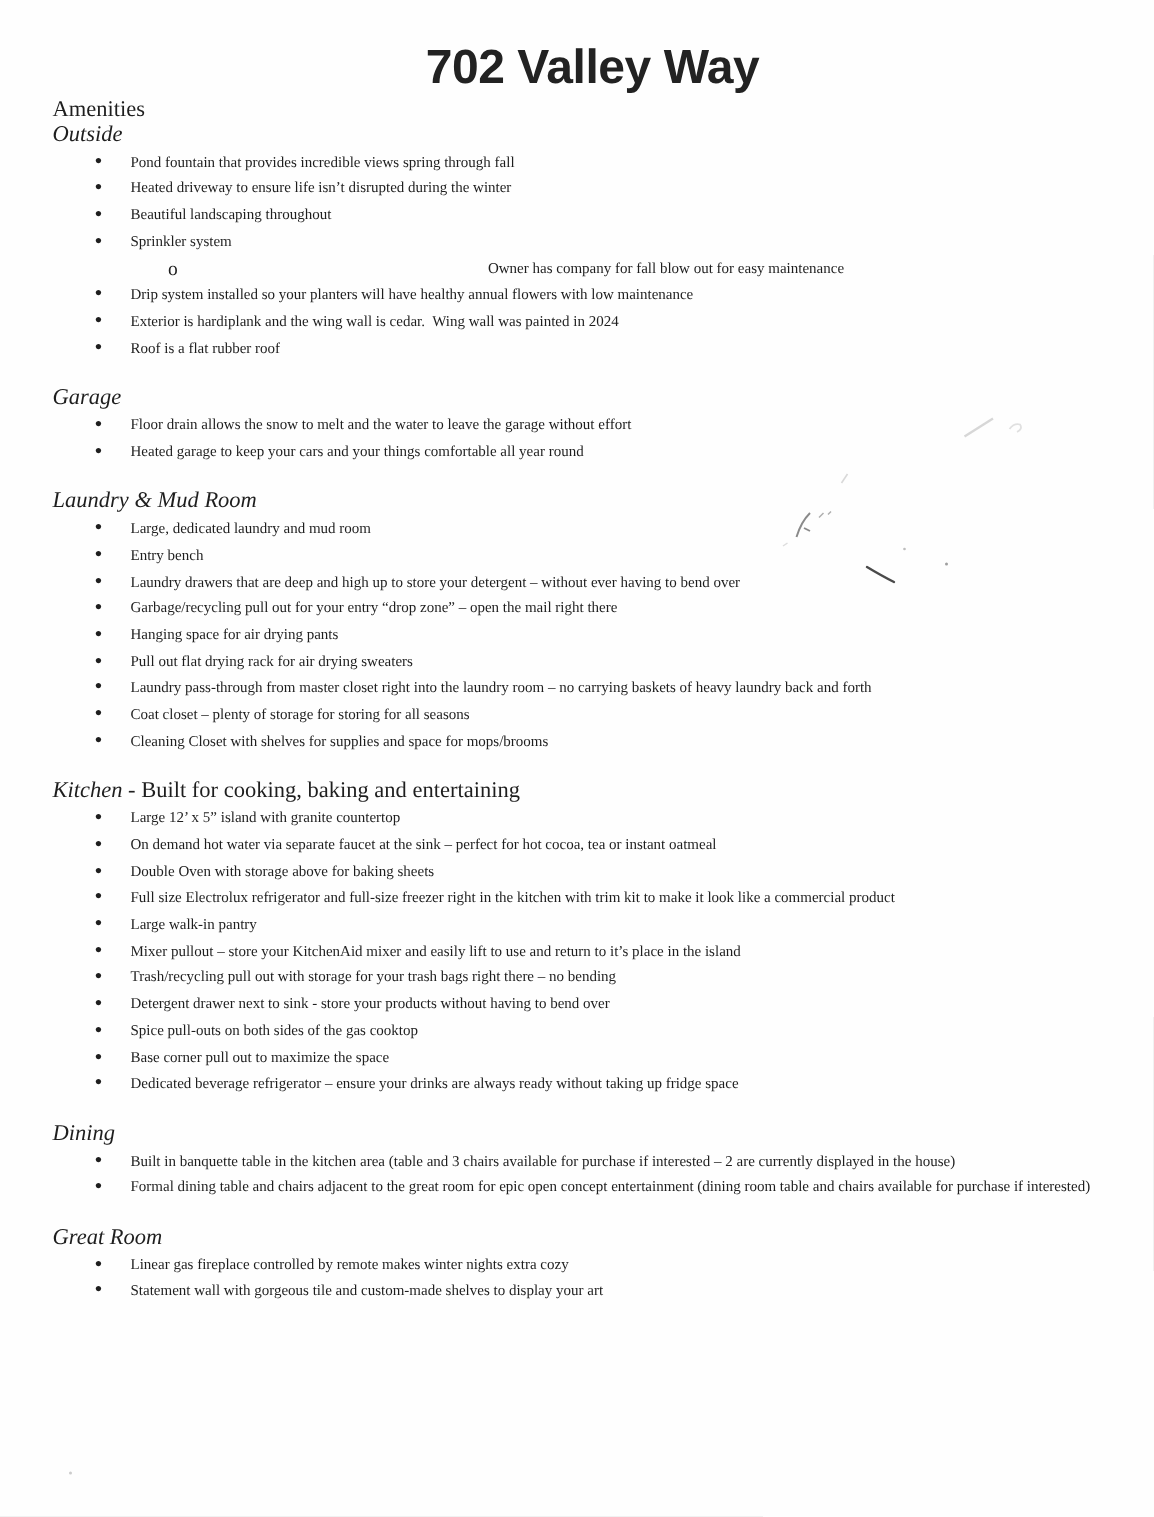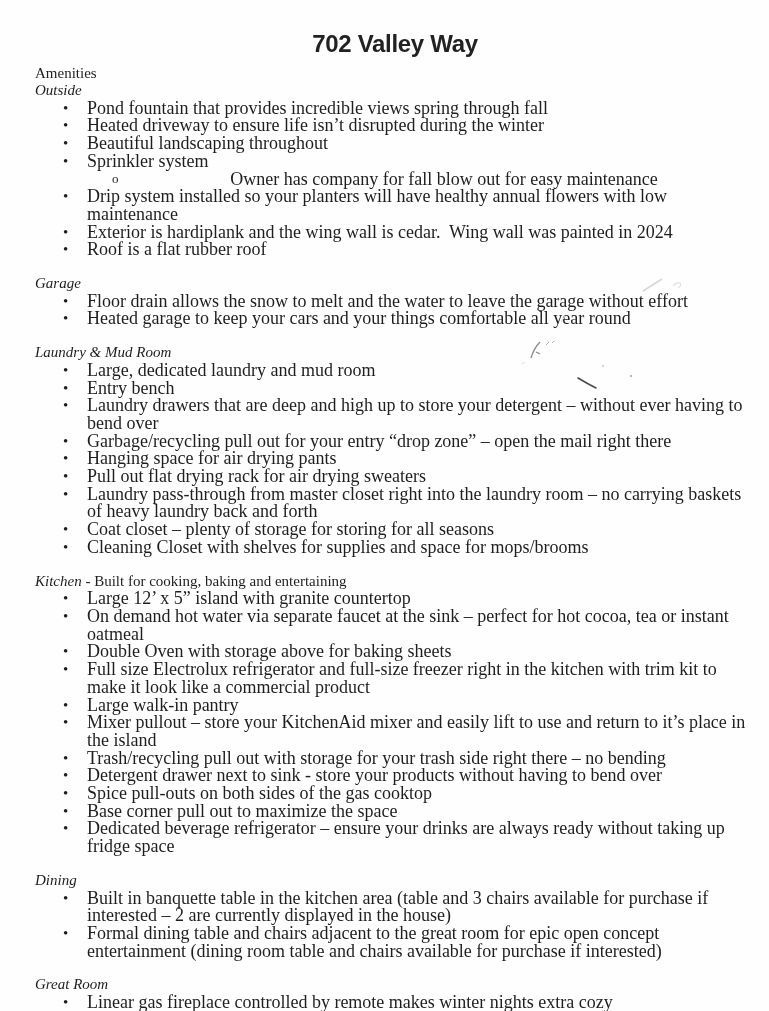--- a/index.html
+++ b/index.html
@@ -10,21 +10,21 @@
     background:#fefefe;
     font-family:"Liberation Serif", serif;
     color:#1e1e1e;
     overflow:hidden;
     box-sizing:border-box;
   }
   .content{padding:30px 14px 0 35px;}
   .doc-title{
     font-family:"Liberation Sans", sans-serif;
     font-weight:700;
-    font-size:24px;
+    font-size:32px;
     line-height:28px;
     letter-spacing:-0.3px;
     text-align:center;
     color:#222;
   }
   .amenities-heading{
     margin-top:6px;
     font-size:15px;
     line-height:18px;
     text-underline-offset:2px;
@@ -32,21 +32,21 @@
   .section-title{
     font-size:15px;
     line-height:17.7px;
     font-style:italic;
   }
   .section-title .suffix{font-style:normal;margin-top:32px;}
   .section + .section .section-title{margin-top:16px;}
   ul.amenity-list{
     list-style:none;
     margin:0;padding:0;
-    font-size:18px;
+    font-size:10px;
     line-height:17.7px;
   }
   ul.amenity-list li{
     position:relative;
     padding-left:52px;
   }
   ul.amenity-list li::before{
     content:"\2022";
     position:absolute;
     left:28px;top:0;
@@ -113,21 +113,21 @@
 
     <div class="section">
       <div class="section-title"><span>Kitchen</span><span class="suffix"> - Built for cooking, baking and entertaining</span></div>
       <ul class="amenity-list">
         <li>Large 12’ x 5” island with granite countertop</li>
         <li>On demand hot water via separate faucet at the sink – perfect for hot cocoa, tea or instant oatmeal</li>
         <li>Double Oven with storage above for baking sheets</li>
         <li>Full size Electrolux refrigerator and full-size freezer right in the kitchen with trim kit to make it look like a commercial product</li>
         <li>Large walk-in pantry</li>
         <li>Mixer pullout – store your KitchenAid mixer and easily lift to use and return to it’s place in the island</li>
-        <li>Trash/recycling pull out with storage for your trash side right there – no bending</li>
+        <li>Trash/recycling pull out with storage for your trash bags right there – no bending</li>
         <li>Detergent drawer next to sink - store your products without having to bend over</li>
         <li>Spice pull-outs on both sides of the gas cooktop</li>
         <li>Base corner pull out to maximize the space</li>
         <li>Dedicated beverage refrigerator – ensure your drinks are always ready without taking up fridge space</li>
       </ul>
     </div>
 
     <div class="section">
       <div class="section-title"><span>Dining</span><span class="suffix"></span></div>
       <ul class="amenity-list">

